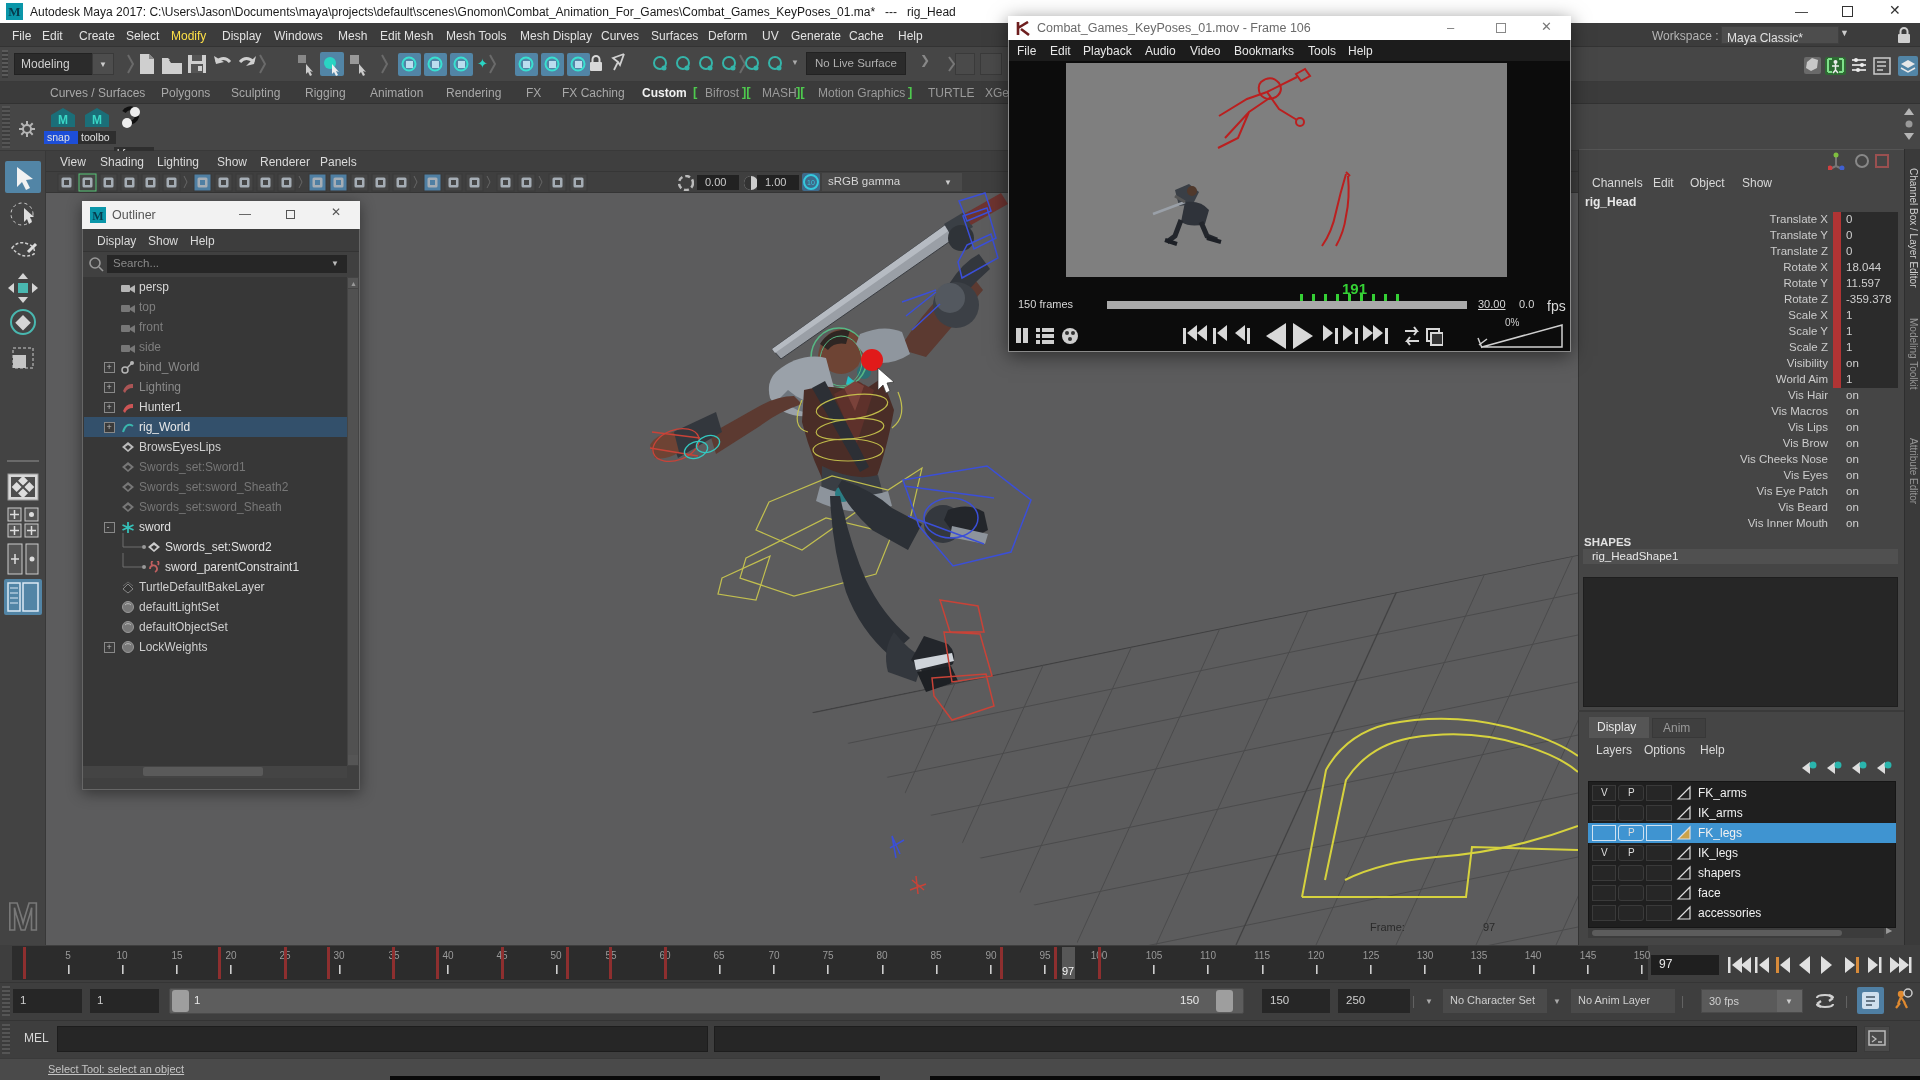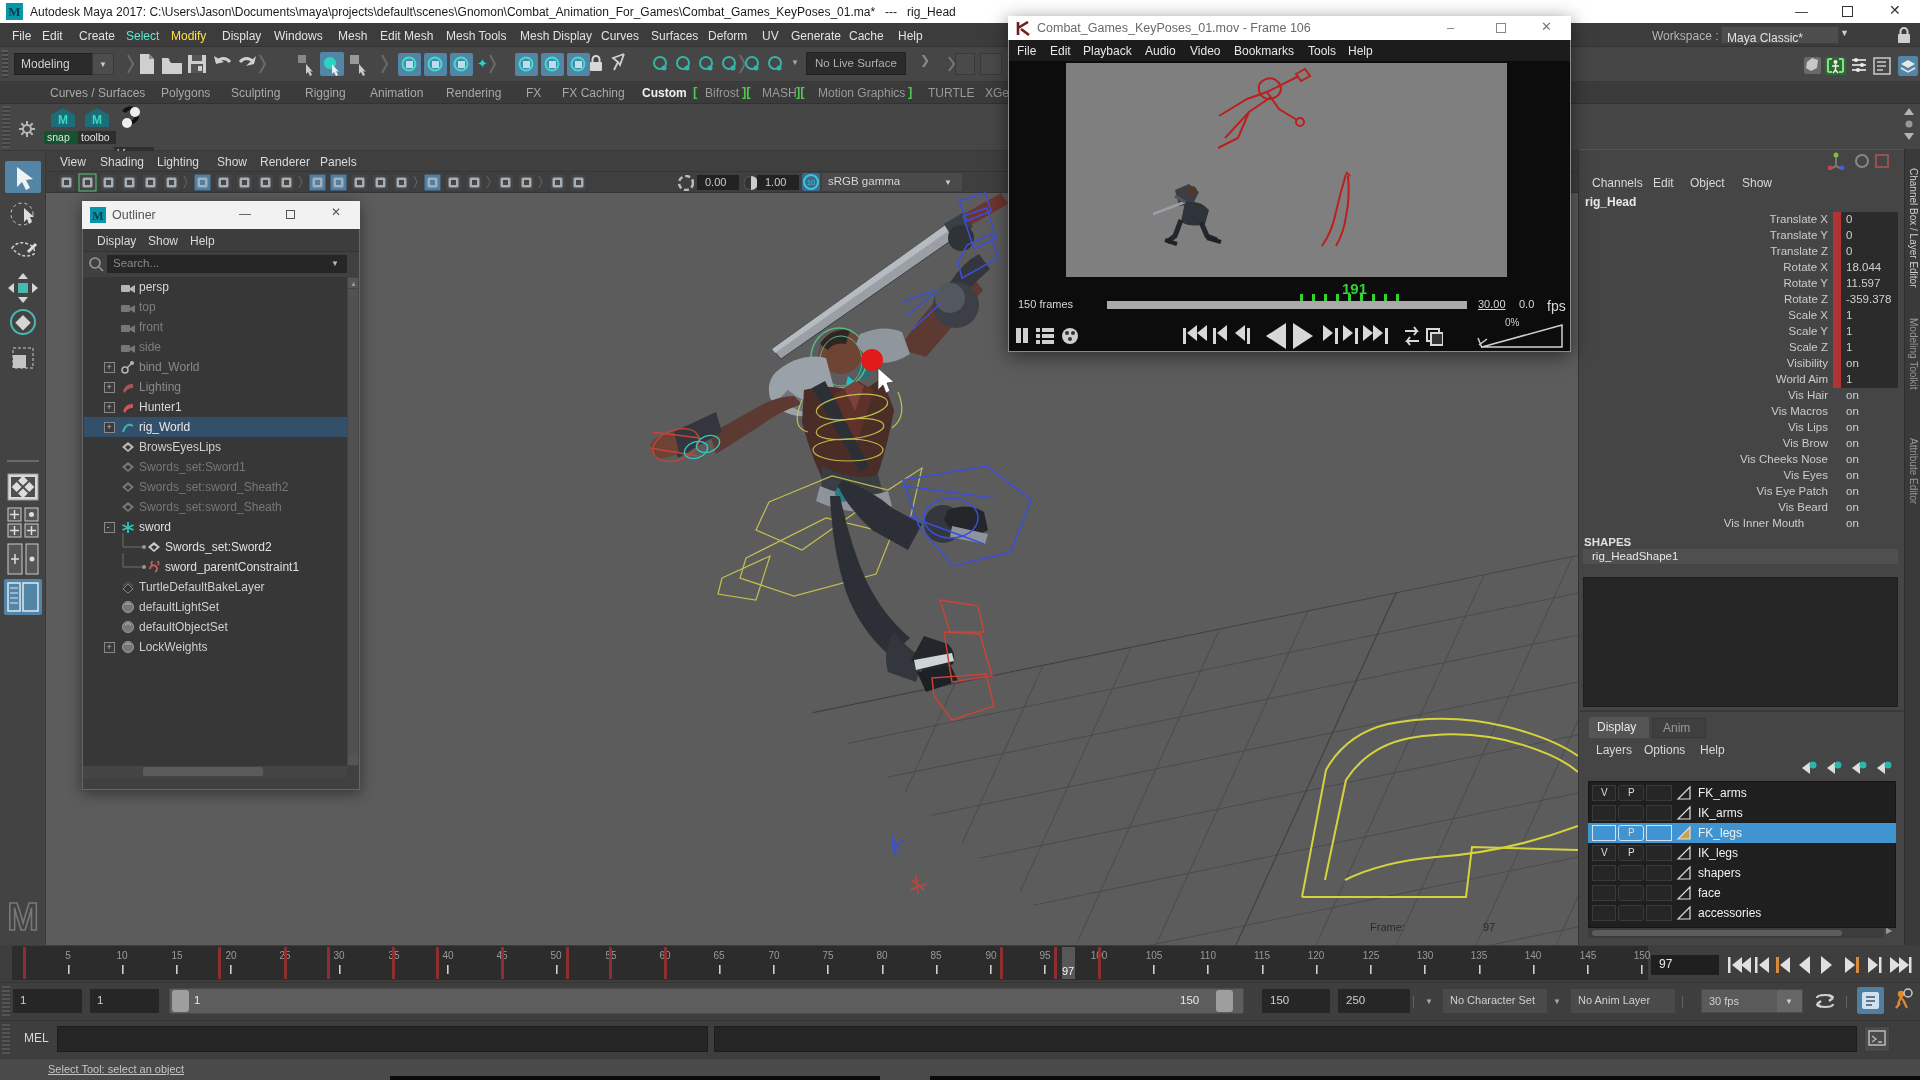--- a/index.html
+++ b/index.html
@@ -10,21 +10,21 @@
     <text x="8.5" y="13" font-size="13" font-weight="bold" fill="#063b4d" text-anchor="middle" font-family="Liberation Serif">M</text>
   </svg>
 <div style="position:absolute;left:30px;top:5px;font-size:12px;color:#1a1a1a;white-space:nowrap;">Autodesk Maya 2017: C:\Users\Jason\Documents\maya\projects\default\scenes\Gnomon\Combat_Animation_For_Games\Combat_Games_KeyPoses_01.ma* &nbsp;&nbsp;---&nbsp;&nbsp; rig_Head</div>
 <div style="position:absolute;left:1795px;top:4px;font-size:13px;color:#333;white-space:nowrap;">—</div>
 <div style="left:1842px;top:6px;width:11px;height:11px;border:1.5px solid #333;"></div>
 <div style="position:absolute;left:1889px;top:2px;font-size:14px;color:#333;white-space:nowrap;">✕</div>
 <div style="left:0px;top:23px;width:1920px;height:24px;background:#3c3c3c;border-bottom:1px solid #333;"></div>
 <div style="position:absolute;left:12px;top:29px;font-size:12px;color:#e2e2e2;white-space:nowrap;">File</div>
 <div style="position:absolute;left:42px;top:29px;font-size:12px;color:#e2e2e2;white-space:nowrap;">Edit</div>
 <div style="position:absolute;left:79px;top:29px;font-size:12px;color:#e2e2e2;white-space:nowrap;">Create</div>
-<div style="position:absolute;left:126px;top:29px;font-size:12px;color:#5eead4;white-space:nowrap;">Select</div>
+<div style="position:absolute;left:126px;top:29px;font-size:12px;color:#e5e5e5;white-space:nowrap;">Select</div>
 <div style="position:absolute;left:171px;top:29px;font-size:12px;color:#fde047;white-space:nowrap;">Modify</div>
 <div style="position:absolute;left:222px;top:29px;font-size:12px;color:#e2e2e2;white-space:nowrap;">Display</div>
 <div style="position:absolute;left:274px;top:29px;font-size:12px;color:#e2e2e2;white-space:nowrap;">Windows</div>
 <div style="position:absolute;left:338px;top:29px;font-size:12px;color:#e2e2e2;white-space:nowrap;">Mesh</div>
 <div style="position:absolute;left:380px;top:29px;font-size:12px;color:#e2e2e2;white-space:nowrap;">Edit Mesh</div>
 <div style="position:absolute;left:446px;top:29px;font-size:12px;color:#e2e2e2;white-space:nowrap;">Mesh Tools</div>
 <div style="position:absolute;left:520px;top:29px;font-size:12px;color:#e2e2e2;white-space:nowrap;">Mesh Display</div>
 <div style="position:absolute;left:601px;top:29px;font-size:12px;color:#e2e2e2;white-space:nowrap;">Curves</div>
 <div style="position:absolute;left:651px;top:29px;font-size:12px;color:#e2e2e2;white-space:nowrap;">Surfaces</div>
 <div style="position:absolute;left:708px;top:29px;font-size:12px;color:#e2e2e2;white-space:nowrap;">Deform</div>
@@ -186,21 +186,21 @@
 <svg style="position:absolute;left:18px;top:120px" width="18" height="18">
     <circle cx="9" cy="9" r="4" fill="none" stroke="#b5b5b5" stroke-width="2"></circle>
     <g stroke="#b5b5b5" stroke-width="2">
       <path d="M9 1 v4 M9 13 v4 M1 9 h4 M13 9 h4 M3.3 3.3 l2.8 2.8 M11.9 11.9 l2.8 2.8 M14.7 3.3 l-2.8 2.8 M6.1 11.9 l-2.8 2.8"></path>
     </g>
   </svg>
 <div style="left:48px;top:106px;width:30px;height:24px;"><svg width="30" height="24">
       <path d="M15 2 L27 9 L27 21 L3 21 L3 9 Z" fill="#1b6e78"></path>
       <text x="15" y="18" font-size="12" font-weight="bold" fill="#39d7c6" text-anchor="middle">M</text>
     </svg></div>
-<div style="left:44px;top:131px;width:38px;height:13px;background:#14532d;">
+<div style="left:44px;top:131px;width:38px;height:13px;background:#1d4ed8;">
     <div style="position:absolute;left:3px;top:0px;font-size:10.5px;color:#e0e0e0;white-space:nowrap;">snap</div>
   </div>
 <div style="left:82px;top:106px;width:30px;height:24px;"><svg width="30" height="24">
       <path d="M15 2 L27 9 L27 21 L3 21 L3 9 Z" fill="#1b6e78"></path>
       <text x="15" y="18" font-size="12" font-weight="bold" fill="#39d7c6" text-anchor="middle">M</text>
     </svg></div>
 <div style="left:78px;top:131px;width:38px;height:13px;background:#2e2e2e;">
     <div style="position:absolute;left:3px;top:0px;font-size:10.5px;color:#e0e0e0;white-space:nowrap;">toolbo</div>
   </div>
 <div style="left:118px;top:104px;width:26px;height:26px;"><svg width="26" height="26">
@@ -556,21 +556,21 @@
 <div style="position:absolute;left:1700px;top:437px;width:128px;font-size:11.5px;color:#cccccc;white-space:nowrap;text-align:right;">Vis Brow</div>
 <div style="position:absolute;left:1846px;top:437px;font-size:11.5px;color:#d0d0d0;white-space:nowrap;">on</div>
 <div style="position:absolute;left:1700px;top:453px;width:128px;font-size:11.5px;color:#cccccc;white-space:nowrap;text-align:right;">Vis Cheeks Nose</div>
 <div style="position:absolute;left:1846px;top:453px;font-size:11.5px;color:#d0d0d0;white-space:nowrap;">on</div>
 <div style="position:absolute;left:1700px;top:469px;width:128px;font-size:11.5px;color:#cccccc;white-space:nowrap;text-align:right;">Vis Eyes</div>
 <div style="position:absolute;left:1846px;top:469px;font-size:11.5px;color:#d0d0d0;white-space:nowrap;">on</div>
 <div style="position:absolute;left:1700px;top:485px;width:128px;font-size:11.5px;color:#cccccc;white-space:nowrap;text-align:right;">Vis Eye Patch</div>
 <div style="position:absolute;left:1846px;top:485px;font-size:11.5px;color:#d0d0d0;white-space:nowrap;">on</div>
 <div style="position:absolute;left:1700px;top:501px;width:128px;font-size:11.5px;color:#cccccc;white-space:nowrap;text-align:right;">Vis Beard</div>
 <div style="position:absolute;left:1846px;top:501px;font-size:11.5px;color:#d0d0d0;white-space:nowrap;">on</div>
-<div style="position:absolute;left:1700px;top:517px;width:128px;font-size:11.5px;color:#cccccc;white-space:nowrap;text-align:center;">Vis Inner Mouth</div>
+<div style="position:absolute;left:1700px;top:517px;width:128px;font-size:11.5px;color:#cccccc;white-space:nowrap;text-align:right;">Vis Inner Mouth</div>
 <div style="position:absolute;left:1846px;top:517px;font-size:11.5px;color:#d0d0d0;white-space:nowrap;">on</div>
 <div style="position:absolute;left:1584px;top:536px;font-size:11.5px;color:#e0e0e0;white-space:nowrap;"><b>SHAPES</b></div>
 <div style="left:1583px;top:549px;width:315px;height:15px;background:#505050;">
     <div style="position:absolute;left:9px;top:1px;font-size:11.5px;color:#e8e8e8;white-space:nowrap;">rig_HeadShape1</div>
   </div>
 <div style="left:1583px;top:577px;width:315px;height:130px;background:#262626;border:1px solid #1e1e1e;"></div>
 <div style="left:1578px;top:710px;width:326px;height:2px;background:#3a3a3a;"></div>
 <div style="left:1588px;top:716px;width:62px;height:22px;background:#555555;border:1px solid #444;border-bottom:none;">
     <div style="position:absolute;left:8px;top:3px;font-size:12px;color:#e8e8e8;white-space:nowrap;">Display</div>
   </div>

